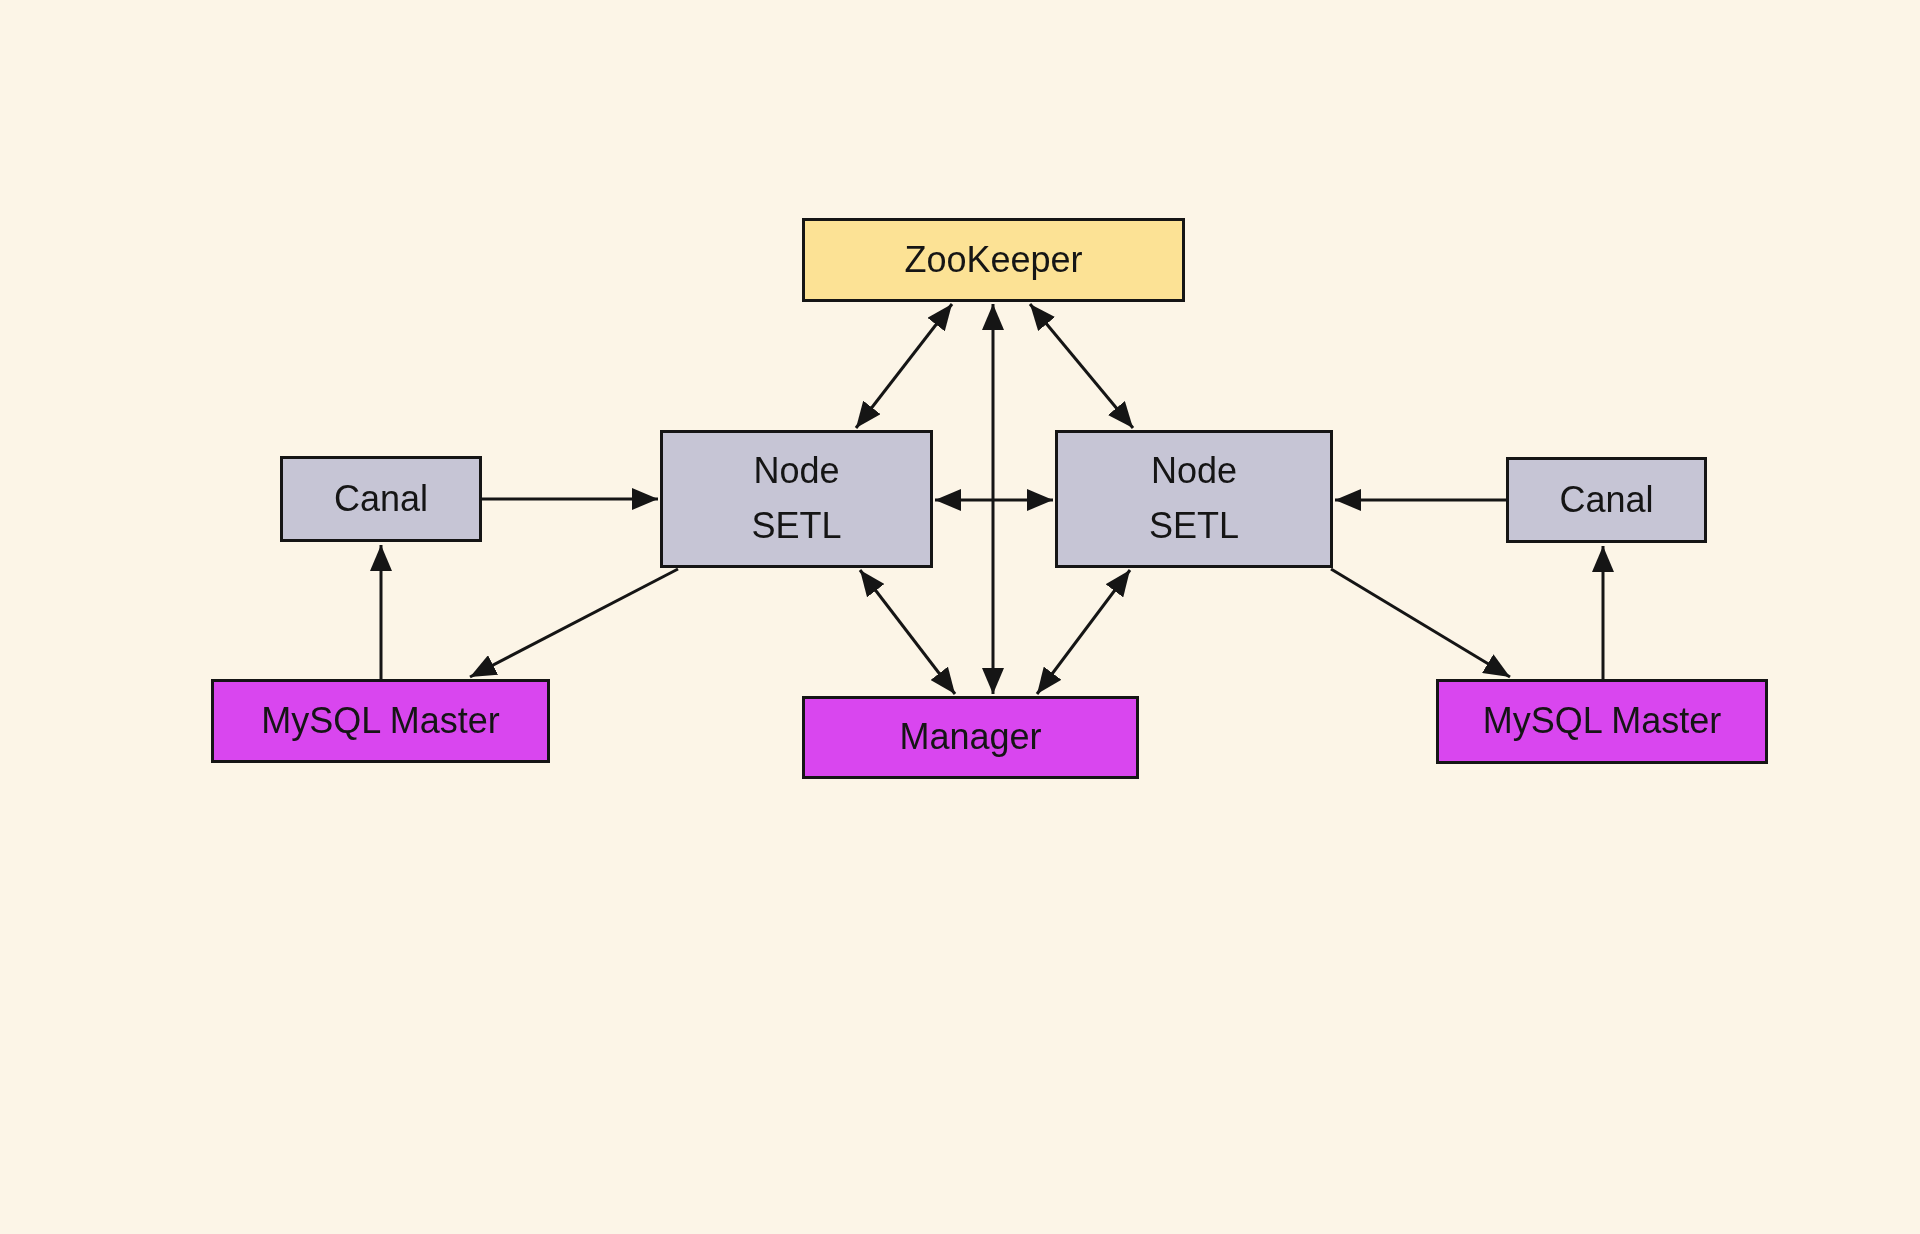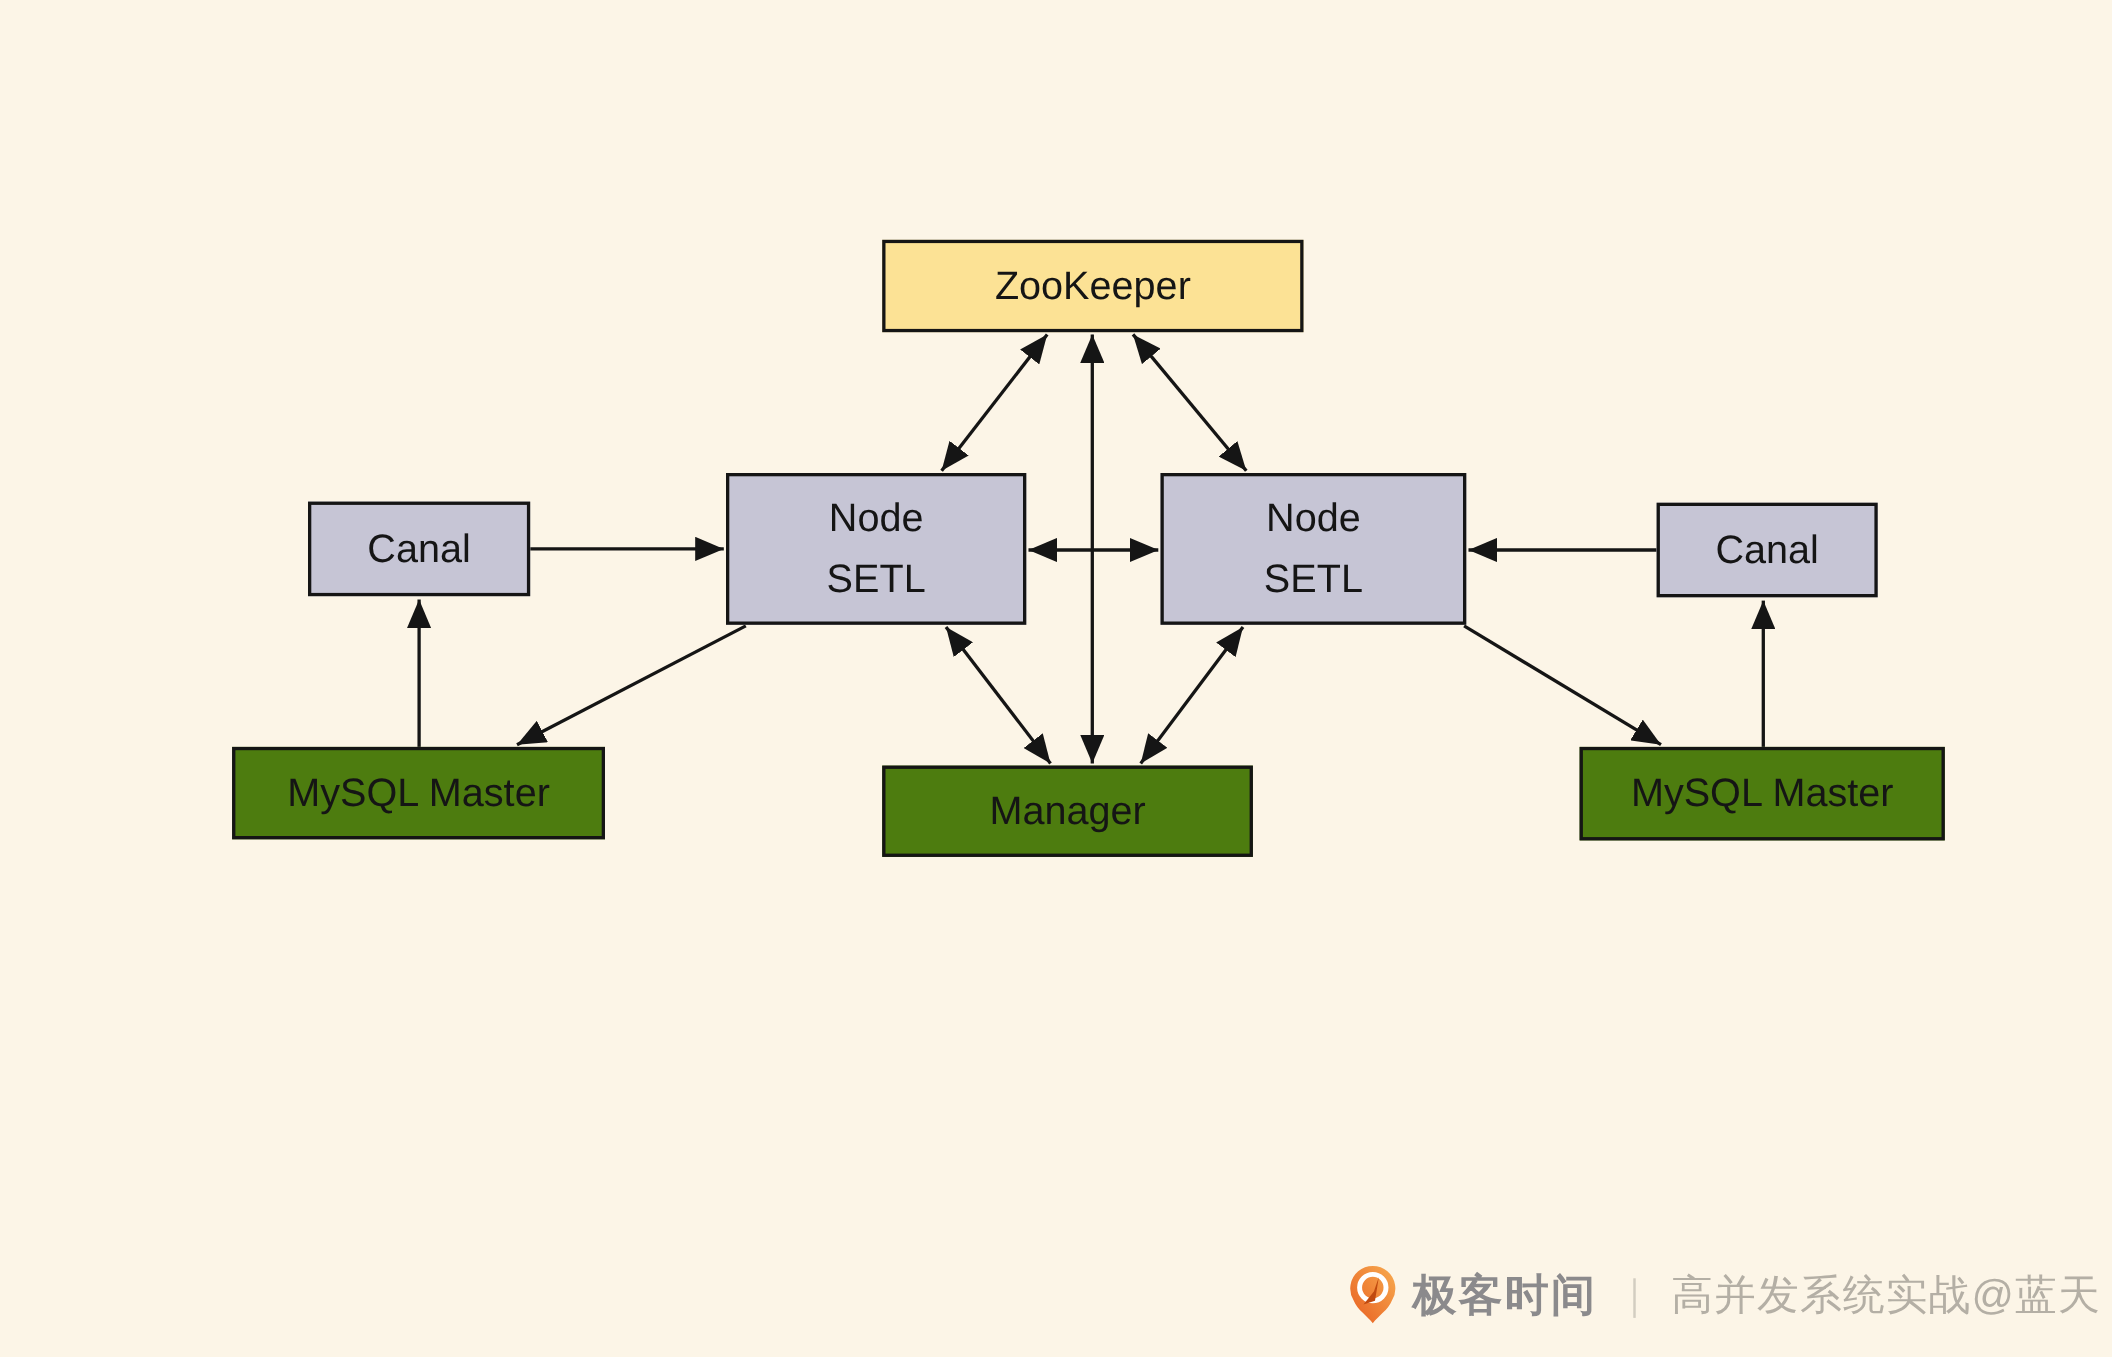--- a/index.html
+++ b/index.html
@@ -29,21 +29,21 @@
     align-items: center;
     justify-content: center;
     font-size: 36px;
     color: #151515;
     line-height: 1.52;
     text-align: center;
     white-space: nowrap;
   }
   .fill-yellow { background: #FCE295; align-items: center; }
   .fill-purple { background: #C6C5D5; }
-  .fill-white  { background: #4d7c0f; }
+  .fill-white  { background: #d946ef; }
 
   .box-zookeeper    { left: 802px;  top: 218px; width: 383px; height: 84px; }
   .box-node-left    { left: 660px;  top: 430px; width: 273px; height: 138px; }
   .box-node-right   { left: 1055px; top: 430px; width: 278px; height: 138px; }
   .box-canal-left   { left: 280px;  top: 456px; width: 202px; height: 86px; }
   .box-canal-right  { left: 1506px; top: 457px; width: 201px; height: 86px; }
   .box-mysql-left   { left: 211px;  top: 679px; width: 339px; height: 84px; }
   .box-mysql-right  { left: 1436px; top: 679px; width: 332px; height: 85px; }
   .box-manager      { left: 802px;  top: 696px; width: 337px; height: 83px; }
 
@@ -127,30 +127,14 @@
   </div>
 
   <div class="box fill-white box-mysql-right">
     <span>MySQL Master</span>
   </div>
 
   <div class="box fill-white box-manager">
     <span>Manager</span>
   </div>
 
-  <div class="watermark">
-    <svg width="44" height="56" viewBox="0 0 44 56" xmlns="http://www.w3.org/2000/svg">
-      <defs>
-        <linearGradient id="gt-grad" x1="1" y1="0" x2="0" y2="1">
-          <stop offset="0" stop-color="#F8AC50"></stop>
-          <stop offset="1" stop-color="#E75D20"></stop>
-        </linearGradient>
-      </defs>
-      <path d="M22,54 C17,47 8,42 4.5,33 A20.5,20.5 0 1 1 39.5,33 C36,42 27,47 22,54 Z" fill="url(#gt-grad)"></path>
-      <circle cx="22" cy="21.5" r="12" fill="none" stroke="#FFFFFF" stroke-width="4.5"></circle>
-      <path d="M27.5,12 L23,25 L13.5,37 L24,33.5 Z" fill="#C04A10"></path>
-    </svg>
-    <span class="brand">极客时间</span>
-    <span class="separator">｜</span>
-    <span class="credit">高并发系统实战@蓝天</span>
-  </div>
 
 </div>
 
 </body></html>

